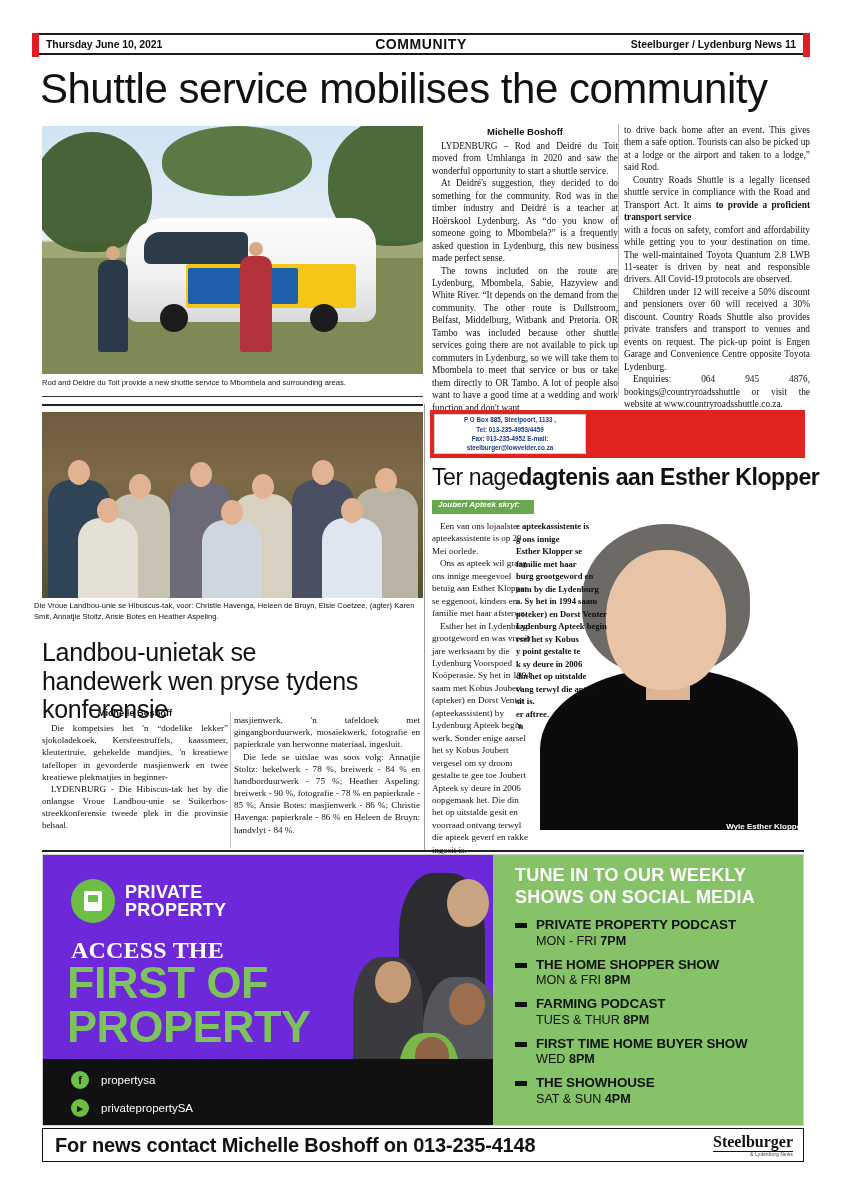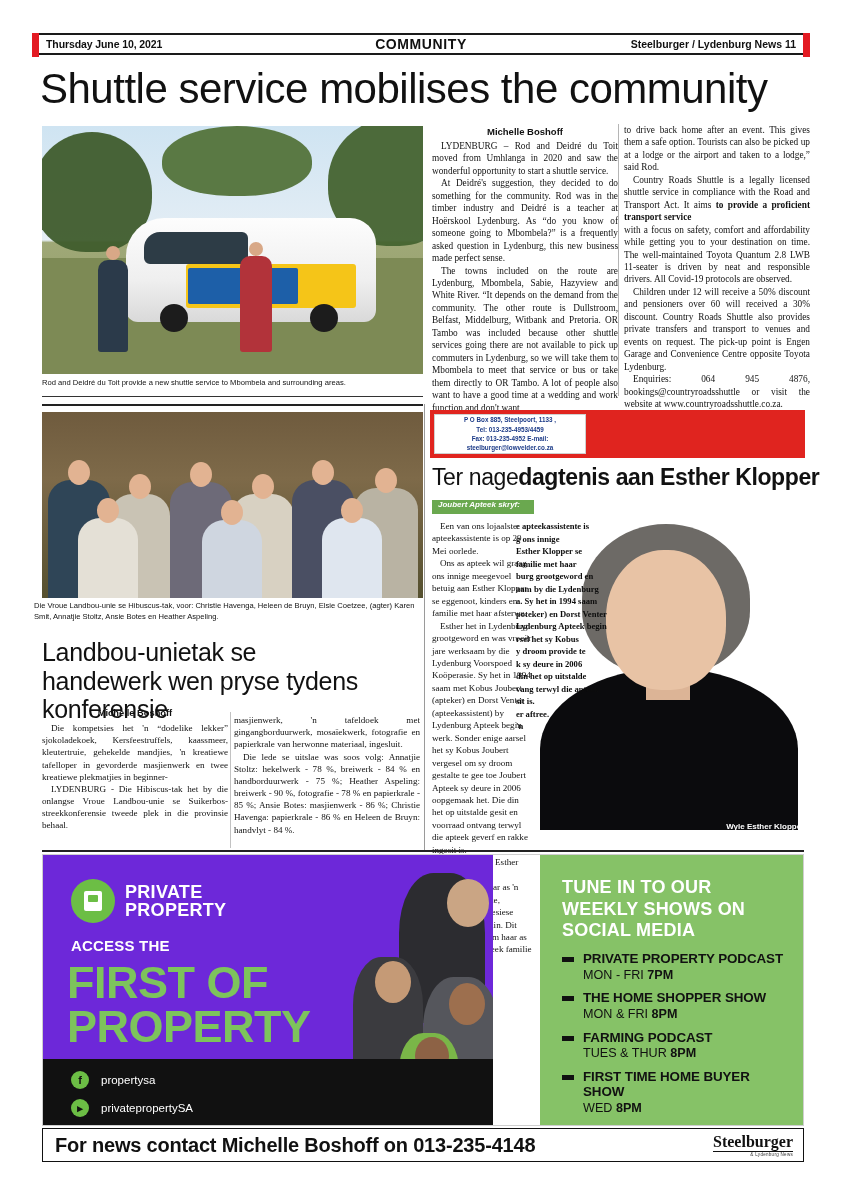--- a/index.html
+++ b/index.html
@@ -204,22 +204,22 @@
   .pp-mark-inner::after {
     content:""; position:absolute; left:4px; top:4px; width:10px; height:7px;
     background:#6cbe45; border-radius:1px;
   }
   .pp-wordmark {
     font-family:"Liberation Sans", sans-serif; font-weight:700; color:#fff;
     font-size:18px; line-height:1.02; letter-spacing:0.3px;
   }
   .ad-access {
     position:absolute; left:28px; top:82px;
-    font-family:Liberation Sans, sans-serif; font-weight:700; color:#ffffff;
-    font-size:15px; letter-spacing:0.2px;
+    font-family:Liberation Serif, serif; font-weight:700; color:#ffffff;
+    font-size:24px; letter-spacing:0.2px;
   }
   .ad-power {
     position:absolute; left:24px; top:106px;
     font-family:"Liberation Sans", sans-serif; font-weight:700; color:#7dc35c;
     font-size:45px; line-height:0.97; letter-spacing:-0.5px;
   }
   .ad-social {
     position:absolute; left:0; bottom:0; width:100%; height:66px; background:#111111;
   }
   .soc-row { position:absolute; left:28px; display:flex; align-items:center; gap:12px; }
@@ -229,21 +229,21 @@
     display:flex; align-items:center; justify-content:center;
     font-family:"Liberation Sans", sans-serif; font-size:11px; font-weight:700; color:#111;
   }
   .soc-txt {
     font-family:"Liberation Sans", sans-serif; font-size:11.5px; color:#ffffff;
   }
   .ad-people {
     position:absolute; right:-14px; bottom:0; width:210px; height:260px;
   }
   .ad-right {
-    flex:1; background:#86c267; position:relative; padding:22px 16px 10px 22px;margin-left:47px;
+    flex:1; background:#86c267; position:relative; padding:10px 16px 10px 22px;
   }
   .ad-head {
     font-family:"Liberation Sans", sans-serif; font-weight:700; color:#ffffff;
     font-size:18px; line-height:1.2; letter-spacing:0.2px; margin-bottom:10px;
   }
   .show { display:flex; align-items:flex-start; gap:9px; margin-top:8px; }
   .dash { width:12px; height:5px; background:#111; margin-top:5px; flex:none; }
   .show-name {
     font-family:"Liberation Sans", sans-serif; font-weight:700; color:#111;
     font-size:13.4px; letter-spacing:-0.1px; line-height:1.1;
@@ -450,21 +450,21 @@
     <p>g ons innige</p>
     <p>Esther Klopper se</p>
     <p>familie met haar</p>
     <p></p>
     <p>burg grootgeword en</p>
     <p>aam by die Lydenburg</p>
     <p>a. Sy het in 1994 saam</p>
     <p>poteker) en Dorst Venter</p>
     <p>Lydenburg Apteek begin</p>
     <p>rsel het sy Kobus</p>
-    <p>y droom provide te</p>
+    <p>y point gestalte te</p>
     <p>k sy deure in 2006</p>
     <p>din het op uitstalde</p>
     <p>vang terwyl die apteek</p>
     <p>sit is.</p>
     <p>er aftree.</p>
     <p>'n</p>
   </div>
 
   <div class="hr-bottom"></div>
 

